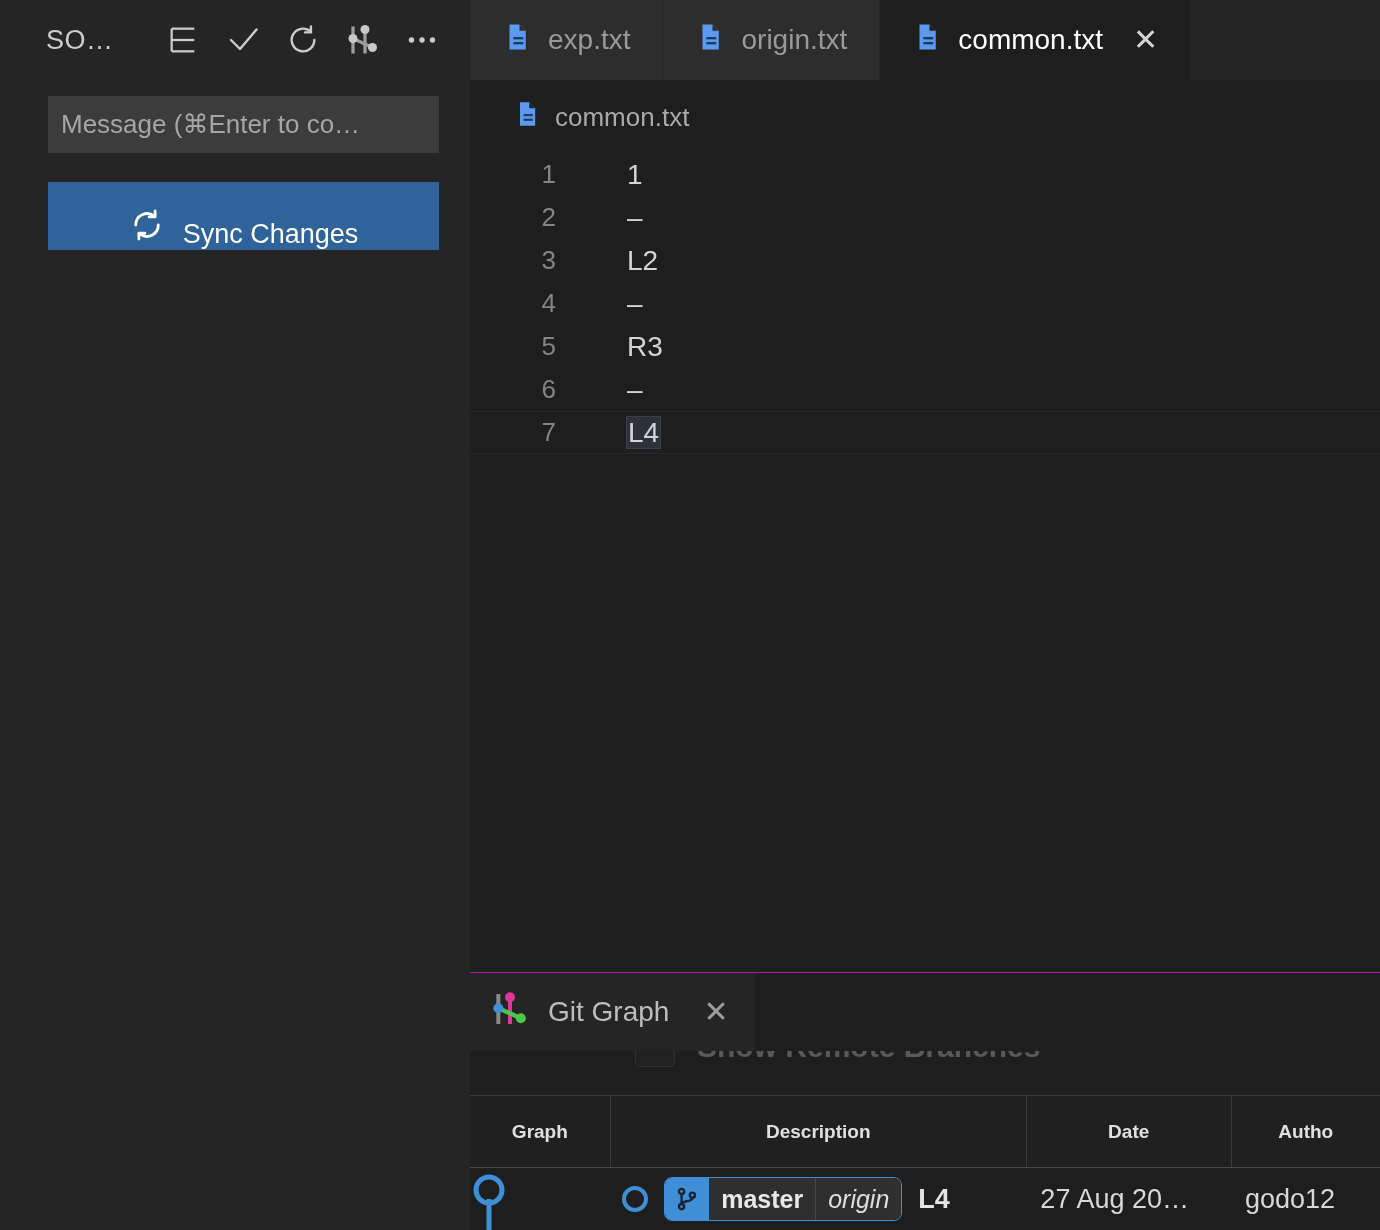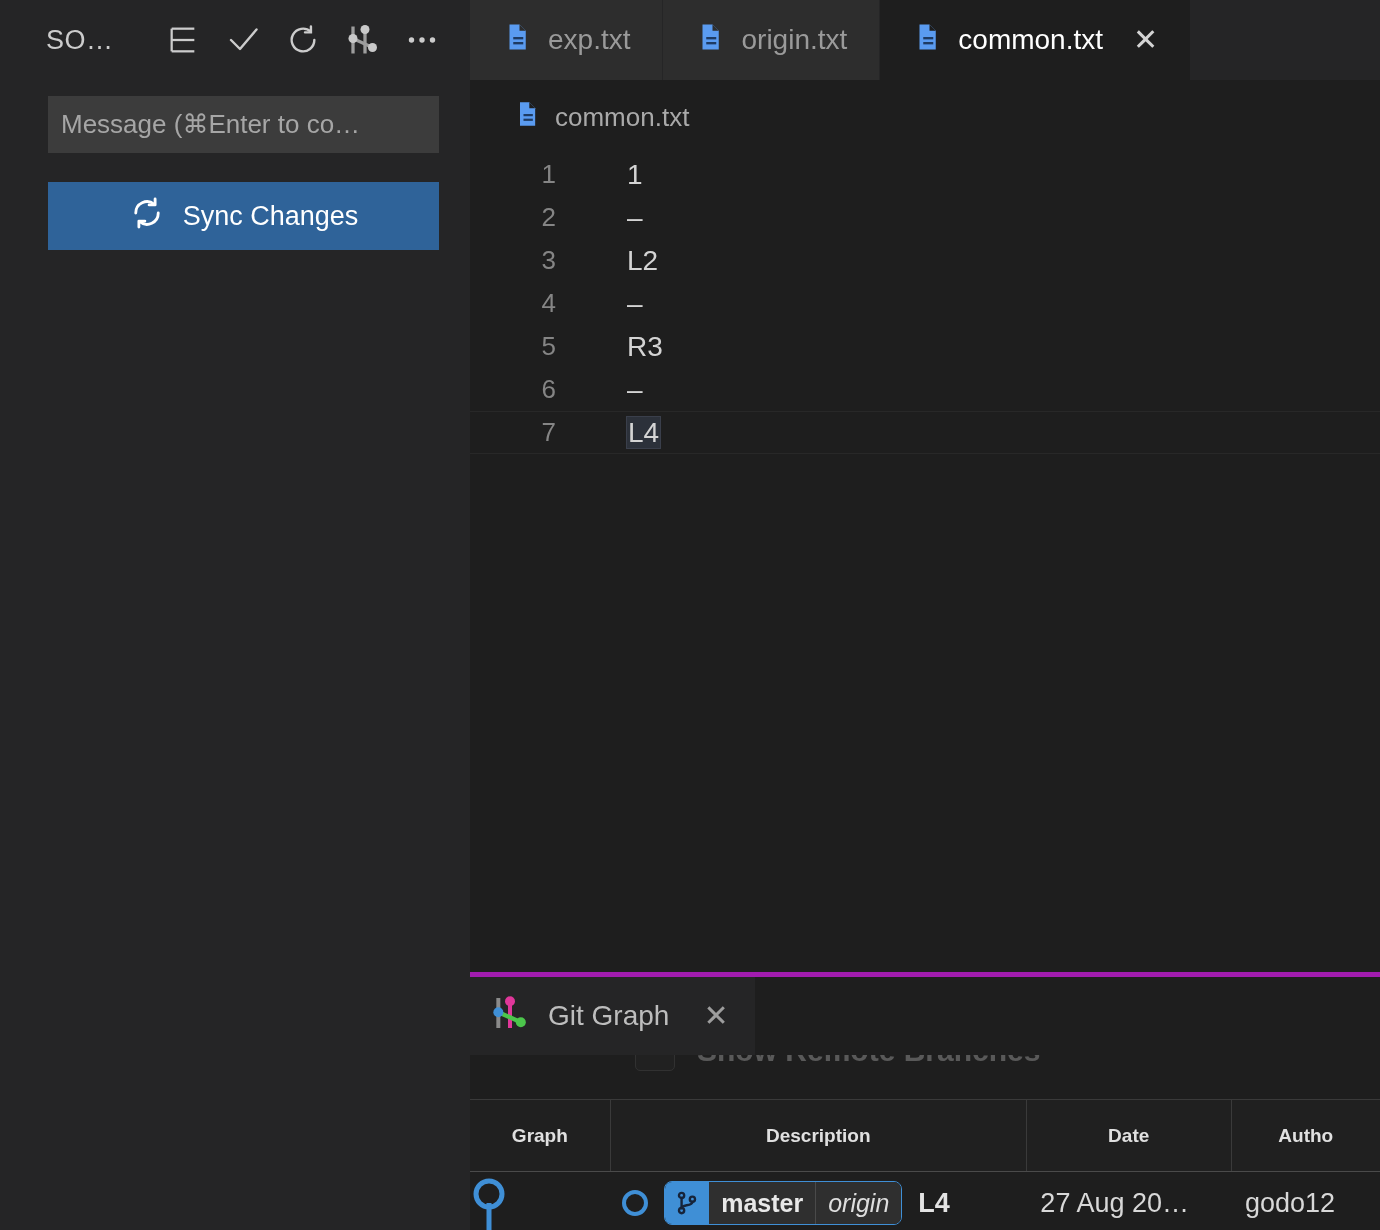--- a/index.html
+++ b/index.html
@@ -54,21 +54,21 @@
     display: flex;
     align-items: center;
   }
   .scm-input::placeholder { color: #a6a6a6; }
   .sync-btn {
     position: absolute;
     left: 48px; top: 182px;
     width: 391px; height: 68px;
     background: #2f6399;
     color: #ffffff;
-    display: flex; align-items: center; justify-content: center;
+    display: flex; align-items: flex-end; justify-content: center;
     gap: 18px;
     font-size: 27px;
     cursor: pointer;
     border: none;
     font-family: "Liberation Sans", sans-serif;
   }
 
   
   .main {
     flex: 1 1 auto;
@@ -148,21 +148,21 @@
     padding: 0 1px;
   }
 
   
   .panel {
     position: absolute;
     left: 0; right: 0;
     top: 972px;
     height: 258px;
     background: #1e1e1e;
-    border-top: 5px solid #a21caf;
+    border-top: 1px solid #a21caf;
   }
   .panel-tabs {
     height: 78px;
     display: flex;
     align-items: stretch;
     background: #1e1e1e;
   }
   .panel-tab {
     display: flex; align-items: center;
     gap: 18px;

